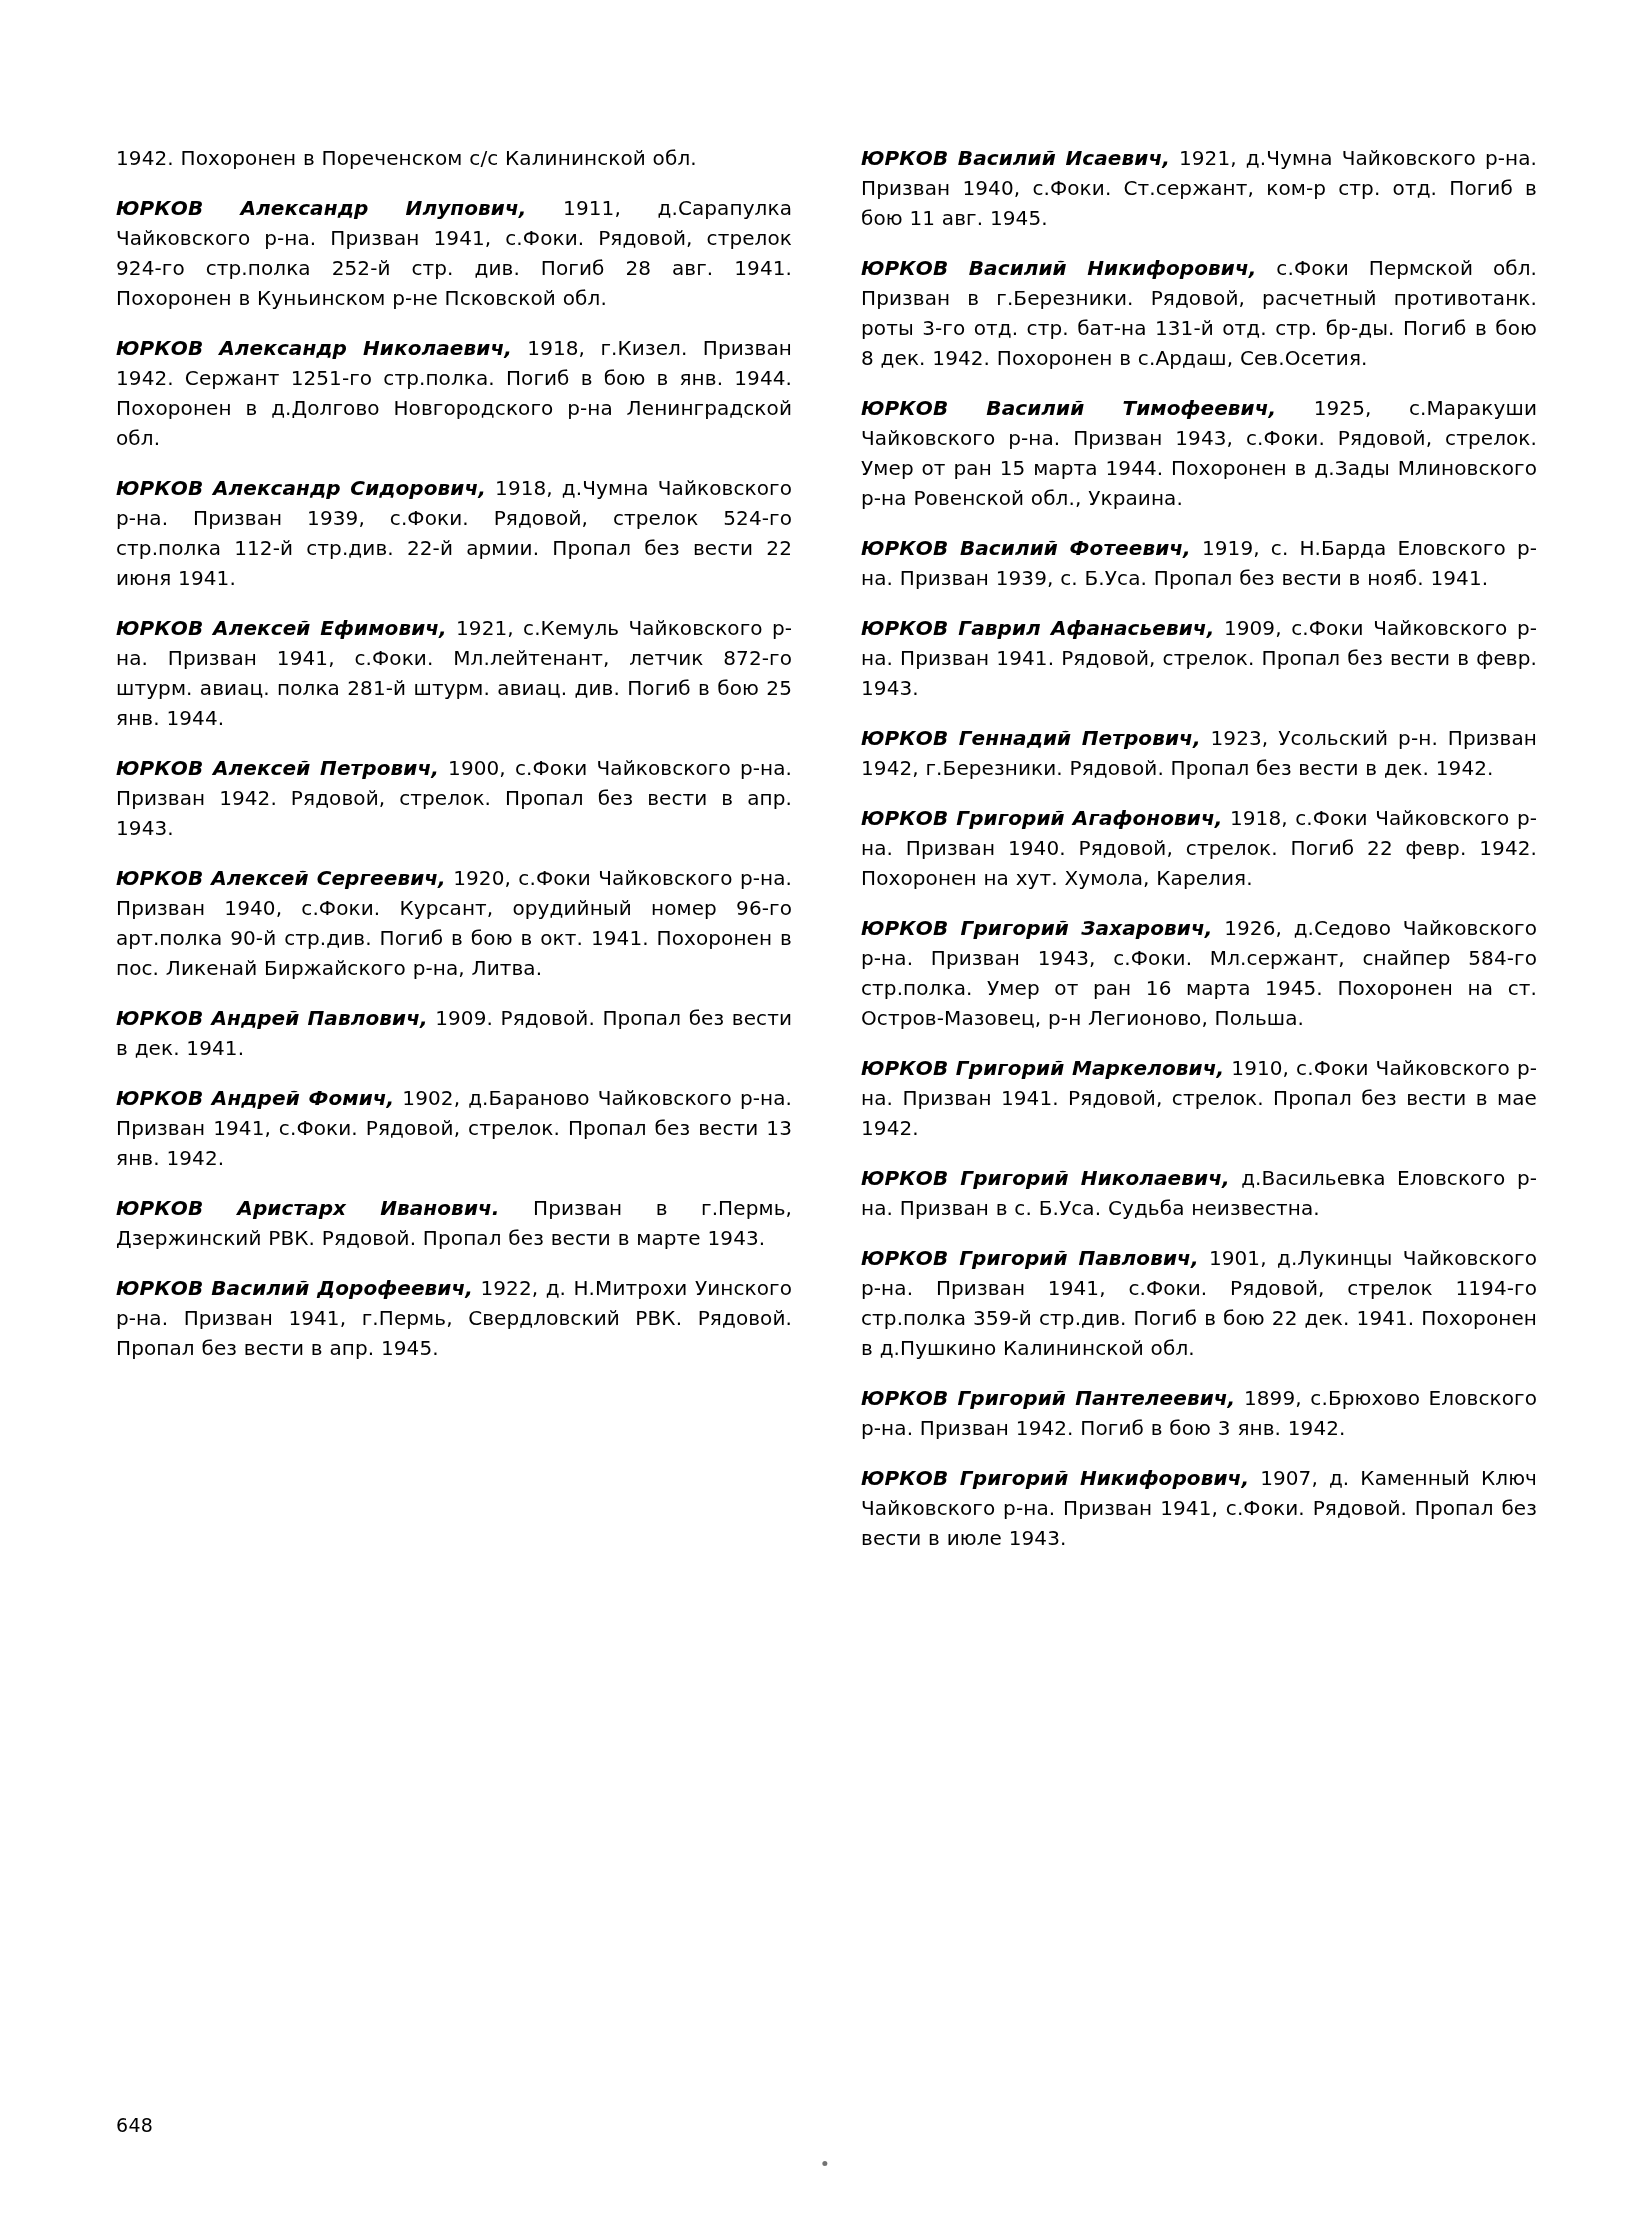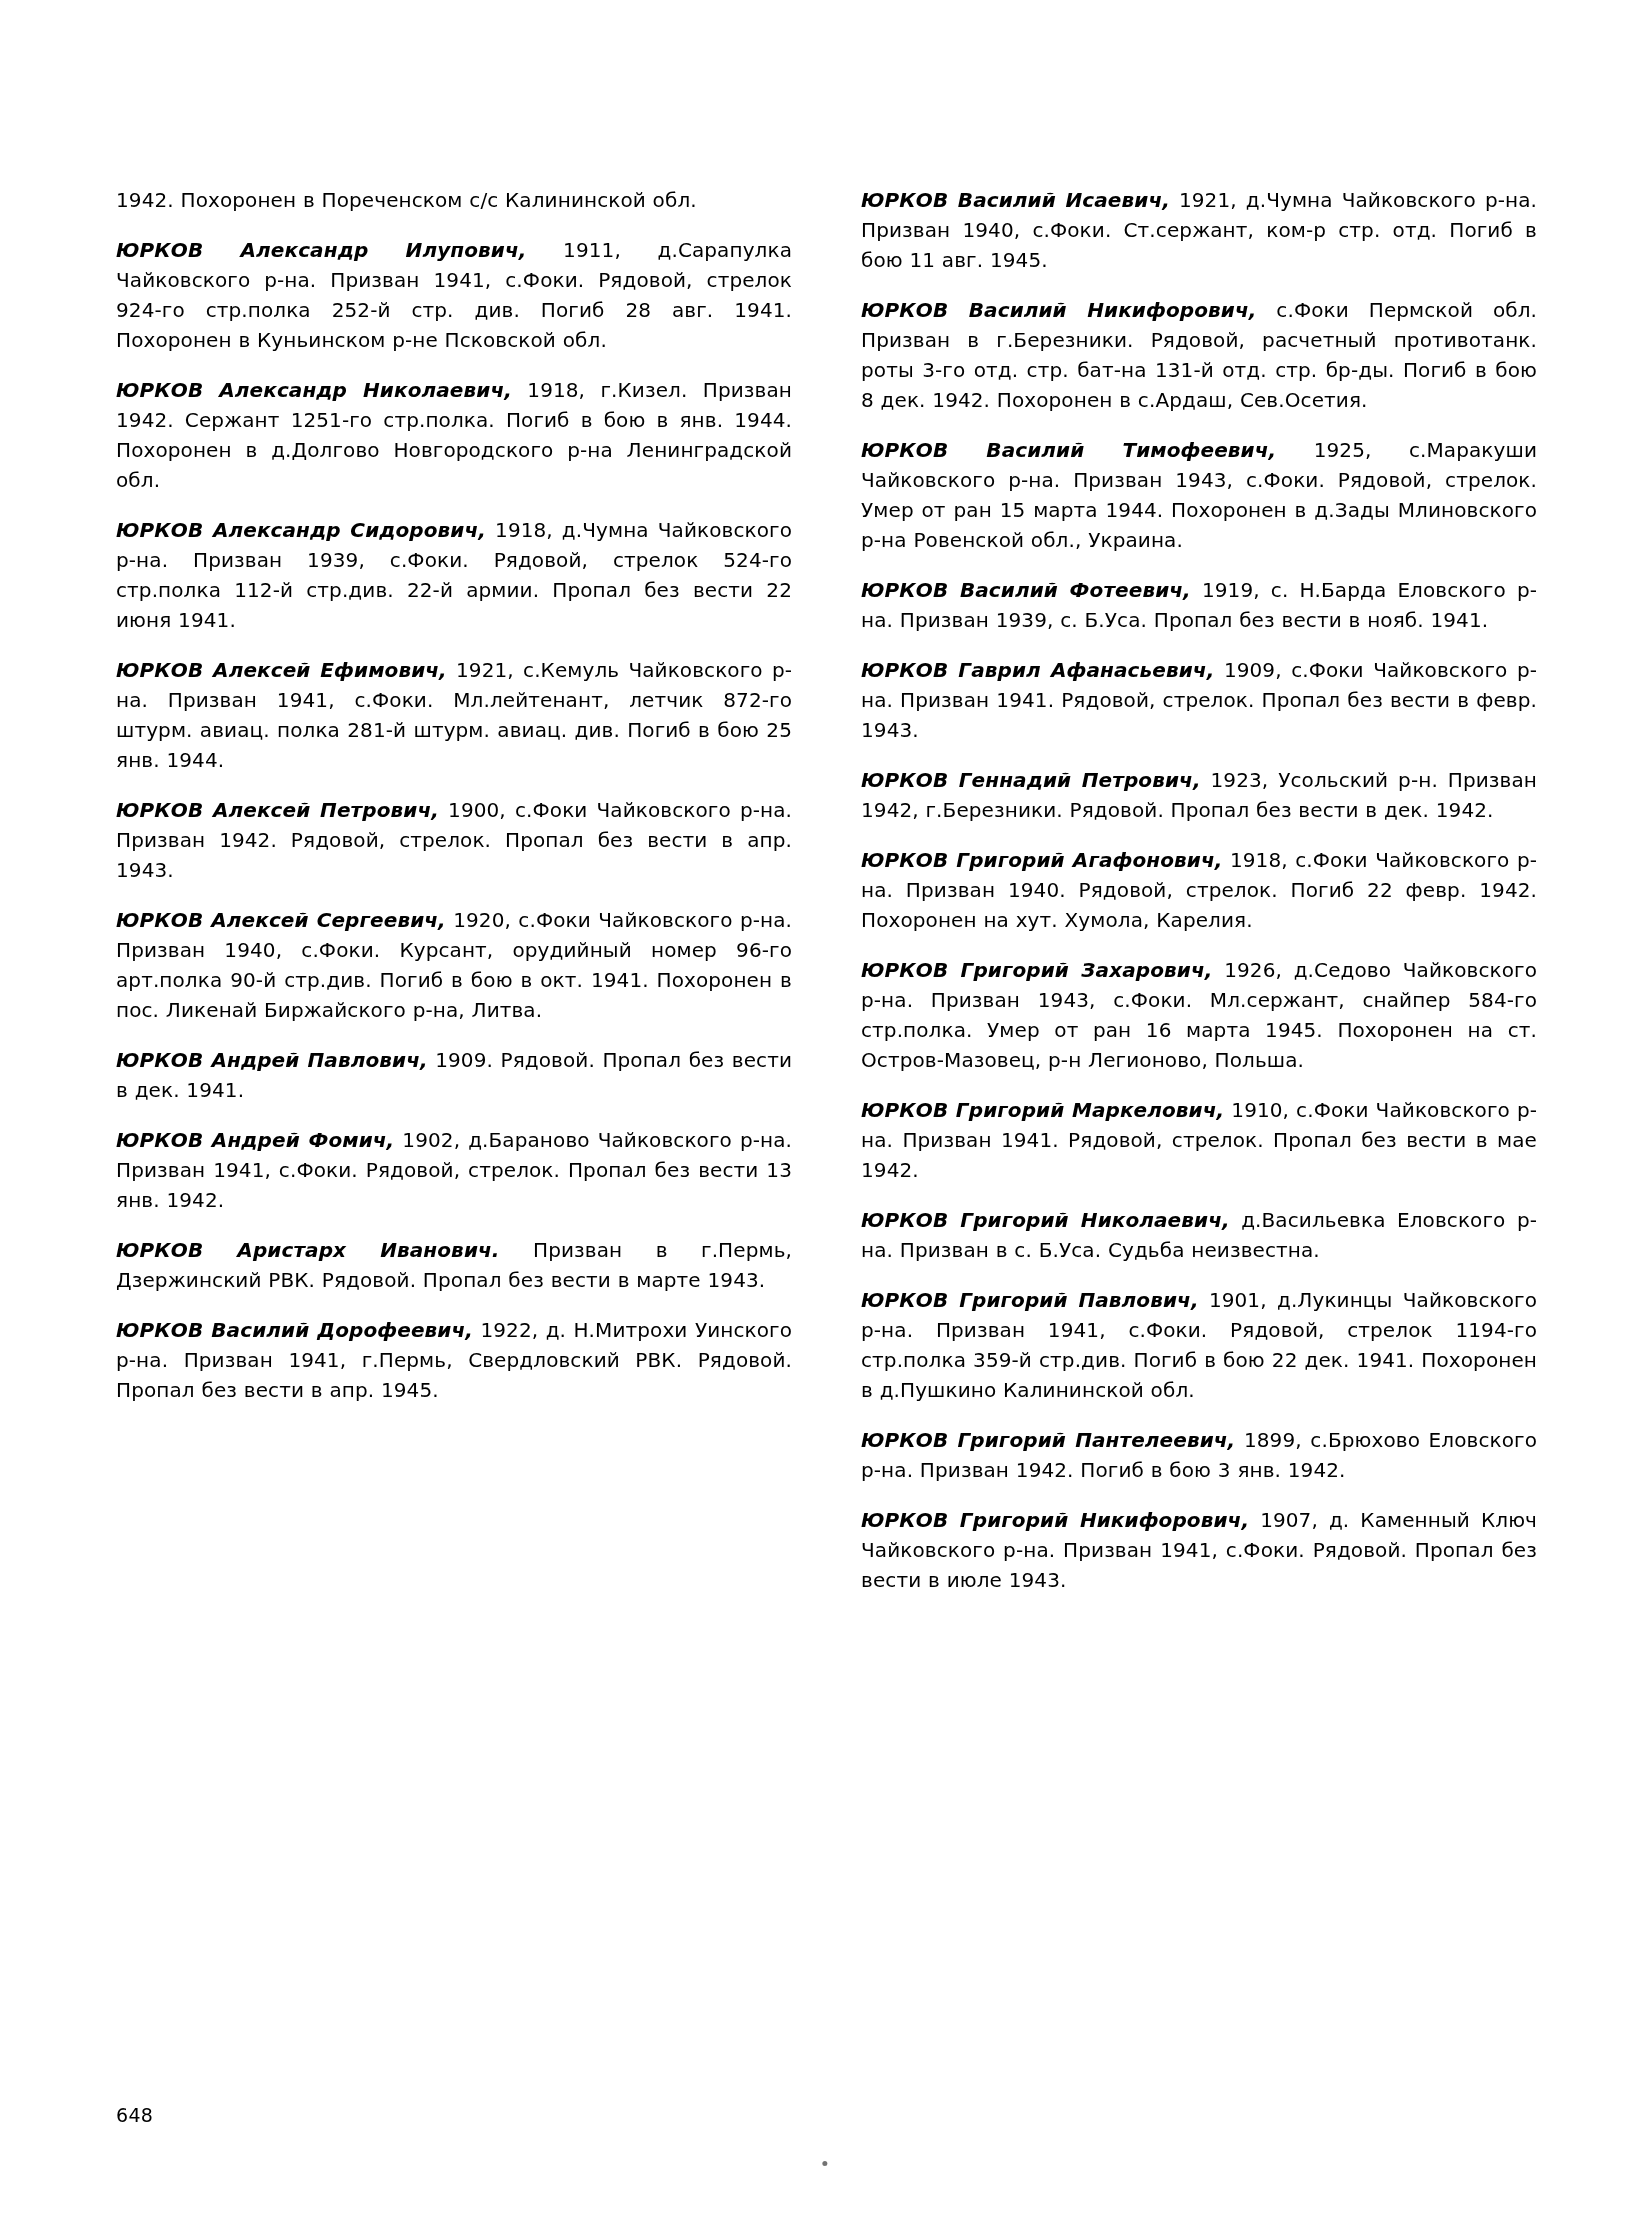--- a/index.html
+++ b/index.html
@@ -17,21 +17,20 @@
     height: 2239px;
     background: #ffffff;
     box-sizing: border-box;
     padding: 143px 116px 0 116px;
   }
   .columns {
     display: flex;
     flex-direction: row;
     gap: 69px;
     align-items: flex-start;
-    margin-top: 42px;
   }
   .column {
     width: 676px;
     flex: 0 0 676px;
   }
   .entry {
     font-size: 20px;
     line-height: 30px;
     text-align: justify;
     text-justify: inter-word;
@@ -42,21 +41,21 @@
   .entry:last-child {
     margin-bottom: 0;
   }
   .entry .nm {
     font-weight: bold;
     font-style: italic;
   }
   .page-number {
     position: absolute;
     left: 116px;
-    bottom: 113px;
+    bottom: 103px;
     font-size: 19px;
     line-height: 22.5px;
     letter-spacing: 0.3px;
   }
   .footer-mark {
     position: absolute;
     left: 50%;
     transform: translateX(-50%);
     bottom: 73px;
     width: 5.3px;

